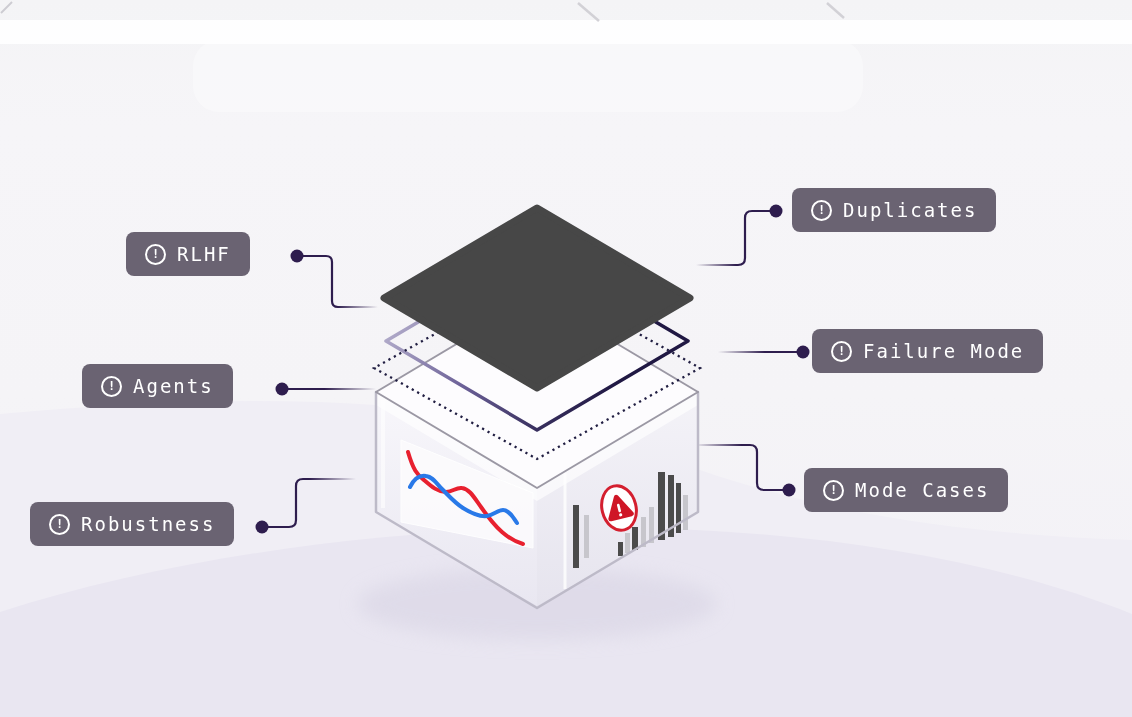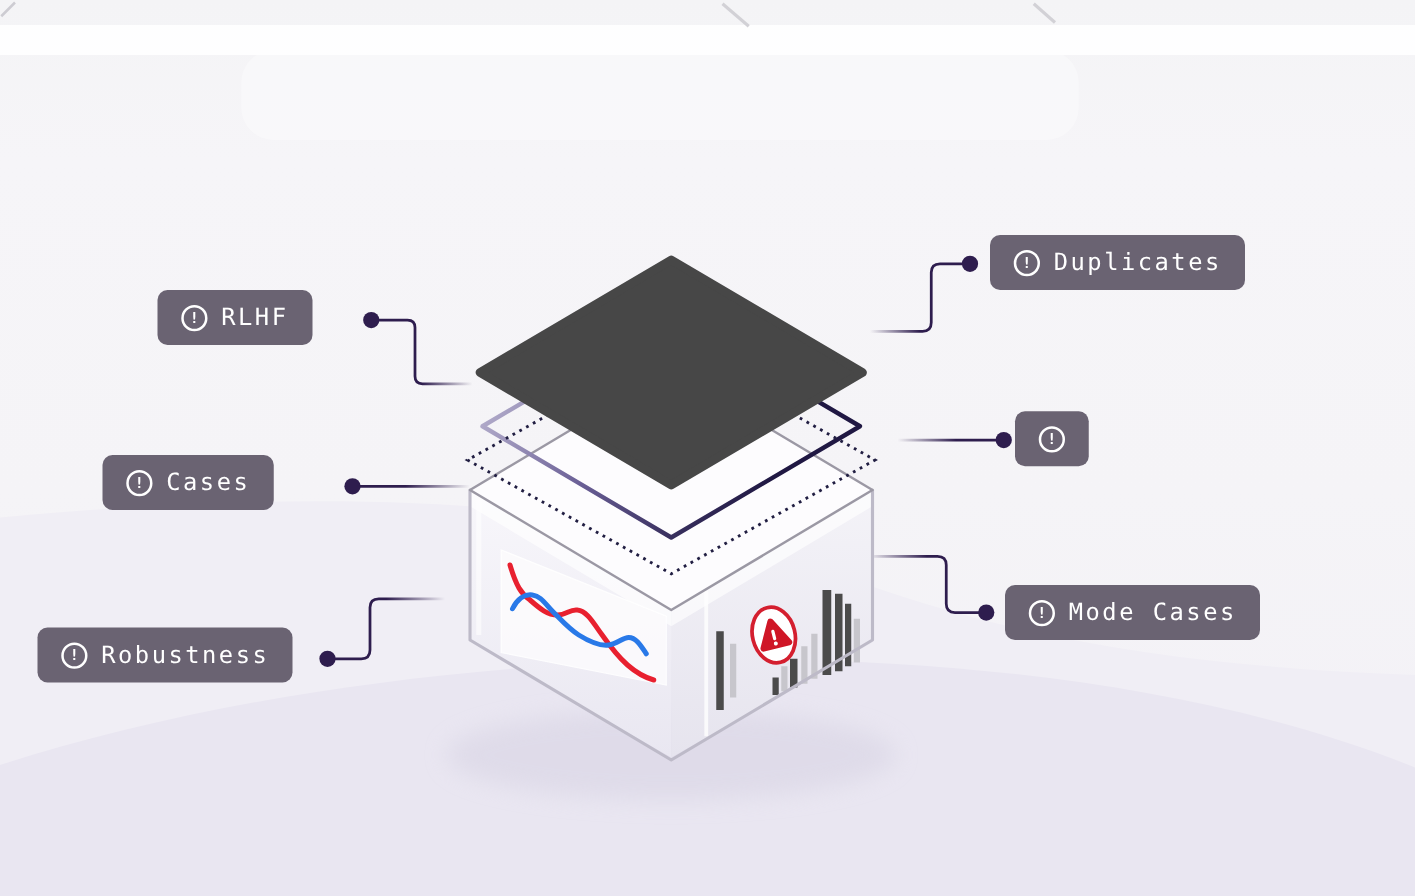--- a/index.html
+++ b/index.html
@@ -168,31 +168,32 @@
     <path d="M537,277 L700,368 L537,459 L374,368 Z" fill="none" stroke="#211e42" stroke-width="2.3" stroke-dasharray="2.2 4"></path>
     <path d="M537,208 L690,298 L537,388 L384,298 Z" fill="#474747" stroke="#474747" stroke-width="7" stroke-linejoin="round"></path>
   </svg>
 
   <div class="badge" id="b-rlhf">
     <span class="alert">!</span>
     <span>RLHF</span>
   </div>
   <div class="badge" id="b-agents">
     <span class="alert">!</span>
-    <span>Cases</span>
+    <span>Agents</span>
   </div>
   <div class="badge" id="b-robustness">
     <span class="alert">!</span>
     <span>Robustness</span>
   </div>
   <div class="badge" id="b-duplicates">
     <span class="alert">!</span>
     <span>Duplicates</span>
   </div>
   <div class="badge" id="b-failure">
     <span class="alert">!</span>
+    <span>Failure Mode</span>
   </div>
   <div class="badge" id="b-edge">
     <span class="alert">!</span>
     <span>Mode Cases</span>
   </div>
 
 </div>
 
 </body></html>

